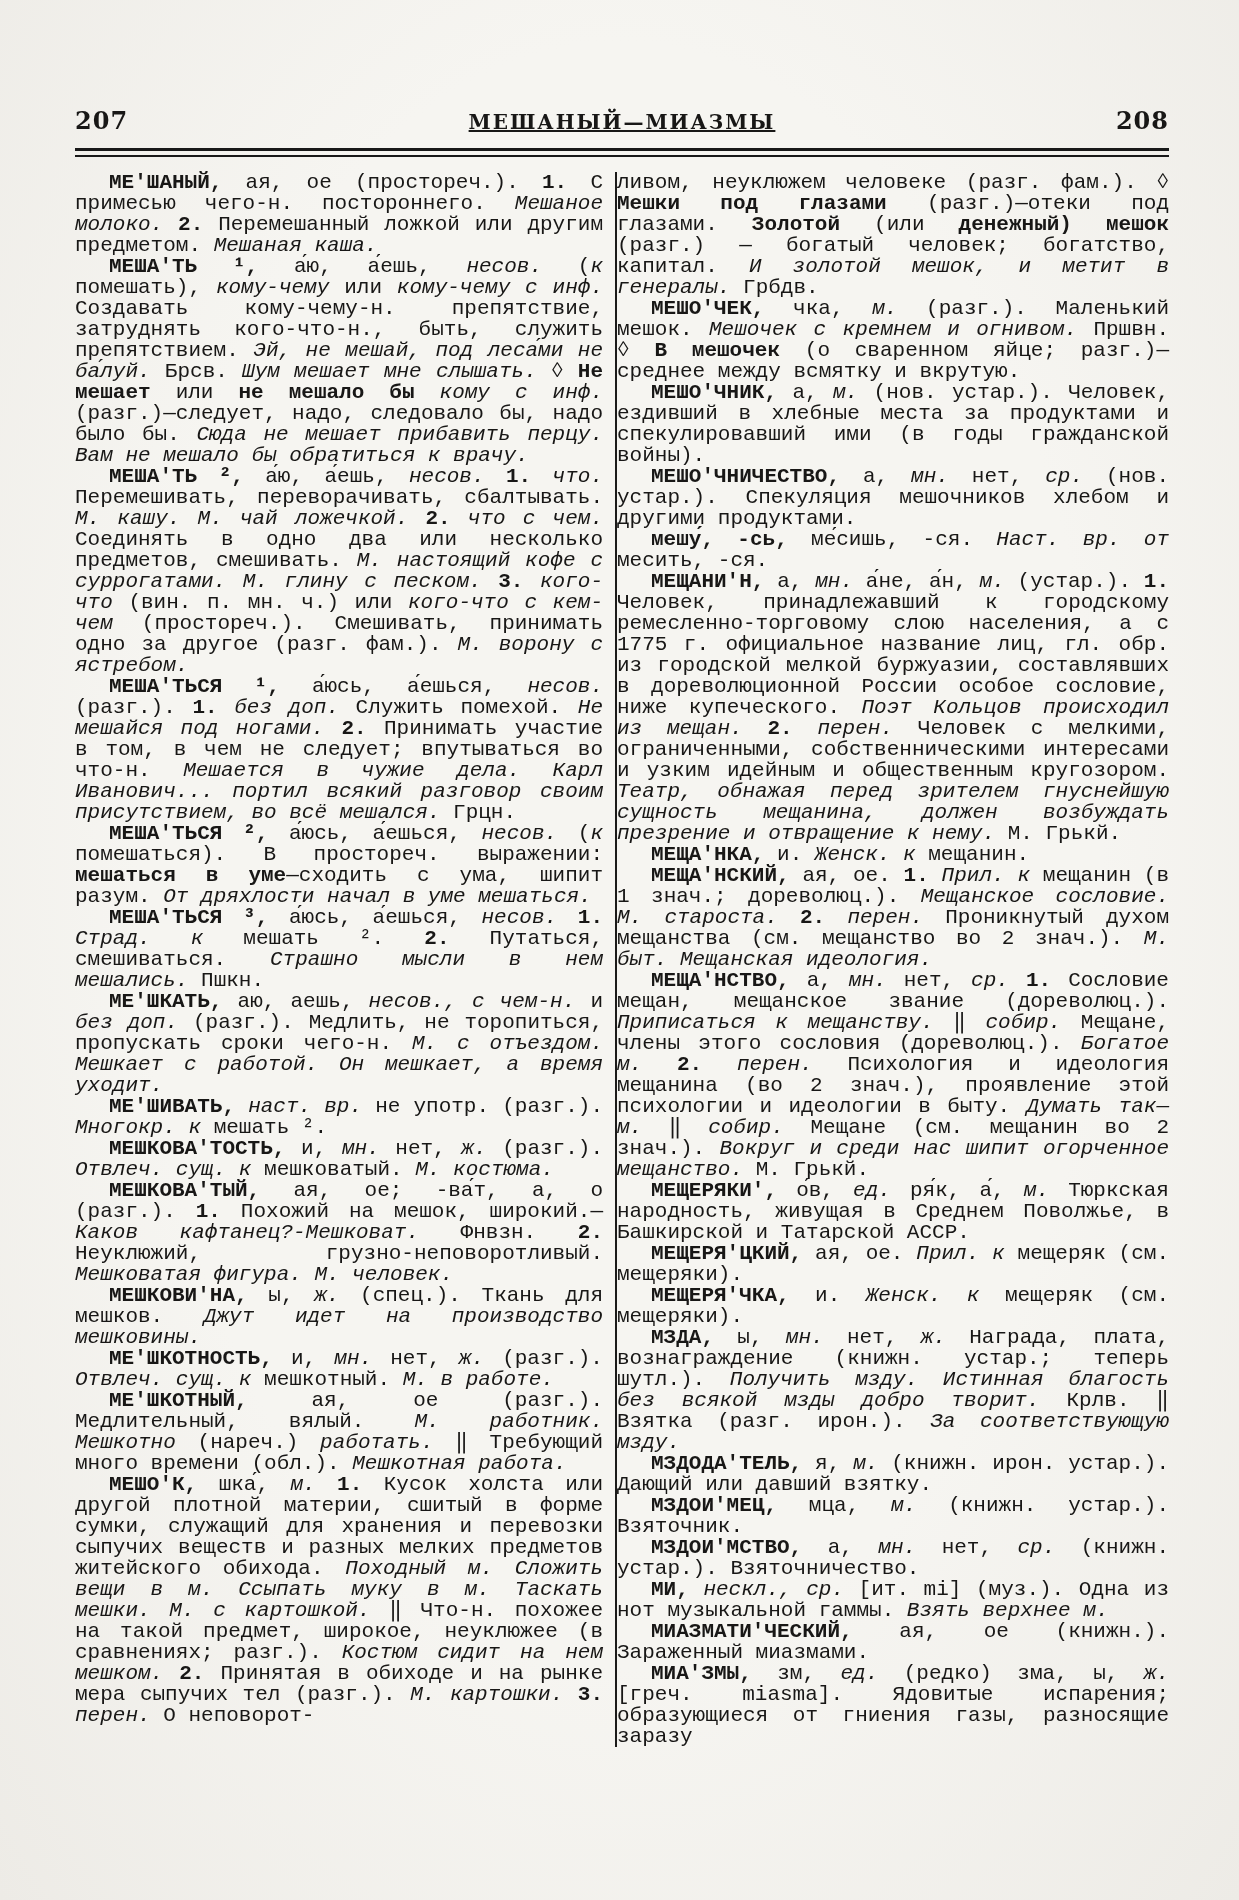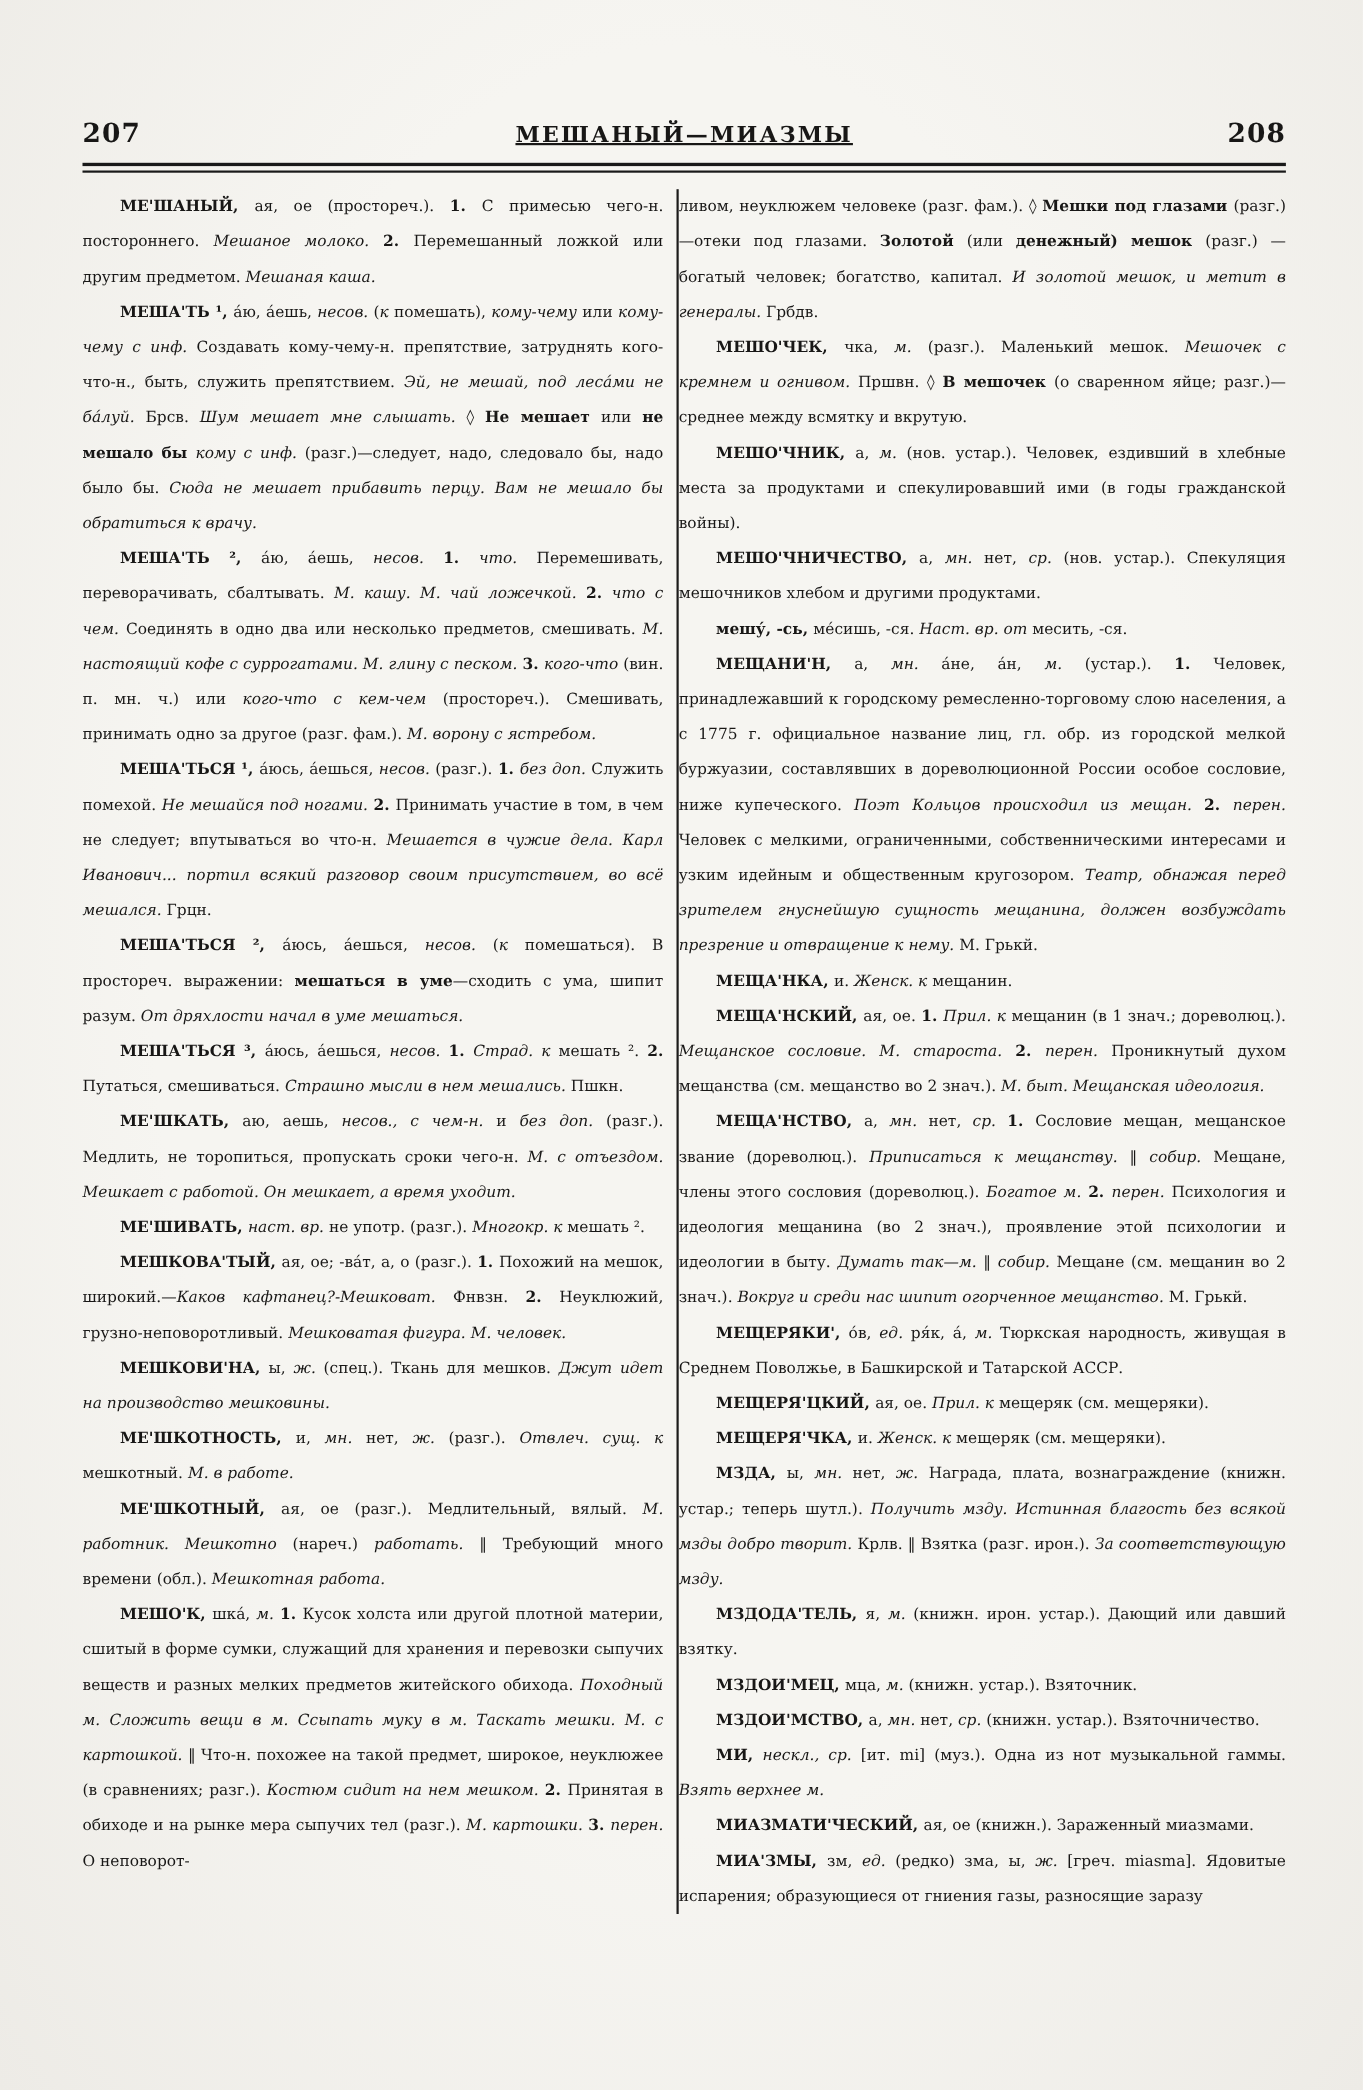--- a/index.html
+++ b/index.html
@@ -24,23 +24,24 @@
   .title { flex: 1; text-align: center; font-size: 20px; letter-spacing: 2px; text-decoration: underline; }
   .rule {
     margin-top: 13px;
     height: 4px;
     border-top: 3px solid #191919;
     border-bottom: 2px solid #191919;
   }
   .columns { display: flex; margin-top: 15px; }
   .col {
     box-sizing: border-box;
-    font-size: 14px;
-    line-height: 32px;
+    font-size: 21px;
+    line-height: 21px;
     text-align: justify;
+    font-family: Liberation Mono, monospace;
   }
   .col-left  { width: 542px; padding-right: 12px; border-right: 2px solid #1c1b1a; }
   .col-right { width: 552px; }
   .entry { margin: 0; text-indent: 34px; }
   .entry.cont { text-indent: 0; }
   .run-b { font-weight: bold; }
   .run-i { font-style: italic; }
 </style>
 </head>
 <body>
@@ -55,20 +56,21 @@
   <div class="columns">
     <div class="col col-left">
         <p class="entry"><span class="run-b">МЕ'ШАНЫЙ, </span><span>ая, ое (простореч.). </span><span class="run-b">1. </span><span>С примесью чего-н. постороннего. </span><span class="run-i">Мешаное молоко. </span><span class="run-b">2. </span><span>Перемешанный ложкой или другим предметом. </span><span class="run-i">Мешаная каша.</span></p>
         <p class="entry"><span class="run-b">МЕША'ТЬ ¹, </span><span>а́ю, а́ешь, </span><span class="run-i">несов. </span><span>(</span><span class="run-i">к </span><span>помешать), </span><span class="run-i">кому-чему </span><span>или </span><span class="run-i">кому-чему с инф. </span><span>Создавать кому-чему-н. препятствие, затруднять кого-что-н., быть, служить препятствием. </span><span class="run-i">Эй, не мешай, под леса́ми не ба́луй. </span><span>Брсв. </span><span class="run-i">Шум мешает мне слышать. </span><span>◊ </span><span class="run-b">Не мешает </span><span>или </span><span class="run-b">не мешало бы </span><span class="run-i">кому с инф. </span><span>(разг.)—следует, надо, следовало бы, надо было бы. </span><span class="run-i">Сюда не мешает прибавить перцу. Вам не мешало бы обратиться к врачу.</span></p>
         <p class="entry"><span class="run-b">МЕША'ТЬ ², </span><span>а́ю, а́ешь, </span><span class="run-i">несов. </span><span class="run-b">1. </span><span class="run-i">что. </span><span>Перемешивать, переворачивать, сбалтывать. </span><span class="run-i">М. кашу. М. чай ложечкой. </span><span class="run-b">2. </span><span class="run-i">что с чем. </span><span>Соединять в одно два или несколько предметов, смешивать. </span><span class="run-i">М. настоящий кофе с суррогатами. М. глину с песком. </span><span class="run-b">3. </span><span class="run-i">кого-что </span><span>(вин. п. мн. ч.) или </span><span class="run-i">кого-что с кем-чем </span><span>(простореч.). Смешивать, принимать одно за другое (разг. фам.). </span><span class="run-i">М. ворону с ястребом.</span></p>
         <p class="entry"><span class="run-b">МЕША'ТЬСЯ ¹, </span><span>а́юсь, а́ешься, </span><span class="run-i">несов. </span><span>(разг.). </span><span class="run-b">1. </span><span class="run-i">без доп. </span><span>Служить помехой. </span><span class="run-i">Не мешайся под ногами. </span><span class="run-b">2. </span><span>Принимать участие в том, в чем не следует; впутываться во что-н. </span><span class="run-i">Мешается в чужие дела. Карл Иванович... портил всякий разговор своим присутствием, во всё мешался. </span><span>Грцн.</span></p>
         <p class="entry"><span class="run-b">МЕША'ТЬСЯ ², </span><span>а́юсь, а́ешься, </span><span class="run-i">несов. </span><span>(</span><span class="run-i">к </span><span>помешаться). В простореч. выражении: </span><span class="run-b">мешаться в уме</span><span>—сходить с ума, шипит разум. </span><span class="run-i">От дряхлости начал в уме мешаться.</span></p>
         <p class="entry"><span class="run-b">МЕША'ТЬСЯ ³, </span><span>а́юсь, а́ешься, </span><span class="run-i">несов. </span><span class="run-b">1. </span><span class="run-i">Страд. к </span><span>мешать ². </span><span class="run-b">2. </span><span>Путаться, смешиваться. </span><span class="run-i">Страшно мысли в нем мешались. </span><span>Пшкн.</span></p>
         <p class="entry"><span class="run-b">МЕ'ШКАТЬ, </span><span>аю, аешь, </span><span class="run-i">несов., с чем-н. </span><span>и </span><span class="run-i">без доп. </span><span>(разг.). Медлить, не торопиться, пропускать сроки чего-н. </span><span class="run-i">М. с отъездом. Мешкает с работой. Он мешкает, а время уходит.</span></p>
         <p class="entry"><span class="run-b">МЕ'ШИВАТЬ, </span><span class="run-i">наст. вр. </span><span>не употр. (разг.). </span><span class="run-i">Многокр. к </span><span>мешать ².</span></p>
+        <p class="entry"><span class="run-b">МЕШКОВА'ТОСТЬ, </span><span>и, </span><span class="run-i">мн. </span><span>нет, </span><span class="run-i">ж. </span><span>(разг.). </span><span class="run-i">Отвлеч. сущ. к </span><span>мешковатый. </span><span class="run-i">М. костюма.</span></p>
         <p class="entry"><span class="run-b">МЕШКОВА'ТЫЙ, </span><span>ая, ое; -ва́т, а, о (разг.). </span><span class="run-b">1. </span><span>Похожий на мешок, широкий.—</span><span class="run-i">Каков кафтанец?-Мешковат. </span><span>Фнвзн. </span><span class="run-b">2. </span><span>Неуклюжий, грузно-неповоротливый. </span><span class="run-i">Мешковатая фигура. М. человек.</span></p>
         <p class="entry"><span class="run-b">МЕШКОВИ'НА, </span><span>ы, </span><span class="run-i">ж. </span><span>(спец.). Ткань для мешков. </span><span class="run-i">Джут идет на производство мешковины.</span></p>
         <p class="entry"><span class="run-b">МЕ'ШКОТНОСТЬ, </span><span>и, </span><span class="run-i">мн. </span><span>нет, </span><span class="run-i">ж. </span><span>(разг.). </span><span class="run-i">Отвлеч. сущ. к </span><span>мешкотный. </span><span class="run-i">М. в работе.</span></p>
         <p class="entry"><span class="run-b">МЕ'ШКОТНЫЙ, </span><span>ая, ое (разг.). Медлительный, вялый. </span><span class="run-i">М. работник. Мешкотно </span><span>(нареч.) </span><span class="run-i">работать. </span><span>‖ Требующий много времени (обл.). </span><span class="run-i">Мешкотная работа.</span></p>
         <p class="entry"><span class="run-b">МЕШО'К, </span><span>шка́, </span><span class="run-i">м. </span><span class="run-b">1. </span><span>Кусок холста или другой плотной материи, сшитый в форме сумки, служащий для хранения и перевозки сыпучих веществ и разных мелких предметов житейского обихода. </span><span class="run-i">Походный м. Сложить вещи в м. Ссыпать муку в м. Таскать мешки. М. с картошкой. </span><span>‖ Что-н. похожее на такой предмет, широкое, неуклюжее (в сравнениях; разг.). </span><span class="run-i">Костюм сидит на нем мешком. </span><span class="run-b">2. </span><span>Принятая в обиходе и на рынке мера сыпучих тел (разг.). </span><span class="run-i">М. картошки. </span><span class="run-b">3. </span><span class="run-i">перен. </span><span>О неповорот-</span></p>
       </div>
     <div class="col col-right">
         <p class="entry cont"><span>ливом, неуклюжем человеке (разг. фам.). ◊ </span><span class="run-b">Мешки под глазами </span><span>(разг.)—отеки под глазами. </span><span class="run-b">Золотой </span><span>(или </span><span class="run-b">денежный) мешок </span><span>(разг.) — богатый человек; богатство, капитал. </span><span class="run-i">И золотой мешок, и метит в генералы. </span><span>Грбдв.</span></p>
         <p class="entry"><span class="run-b">МЕШО'ЧЕК, </span><span>чка, </span><span class="run-i">м. </span><span>(разг.). Маленький мешок. </span><span class="run-i">Мешочек с кремнем и огнивом. </span><span>Пршвн. ◊ </span><span class="run-b">В мешочек </span><span>(о сваренном яйце; разг.)—среднее между всмятку и вкрутую.</span></p>
         <p class="entry"><span class="run-b">МЕШО'ЧНИК, </span><span>а, </span><span class="run-i">м. </span><span>(нов. устар.). Человек, ездивший в хлебные места за продуктами и спекулировавший ими (в годы гражданской войны).</span></p>

